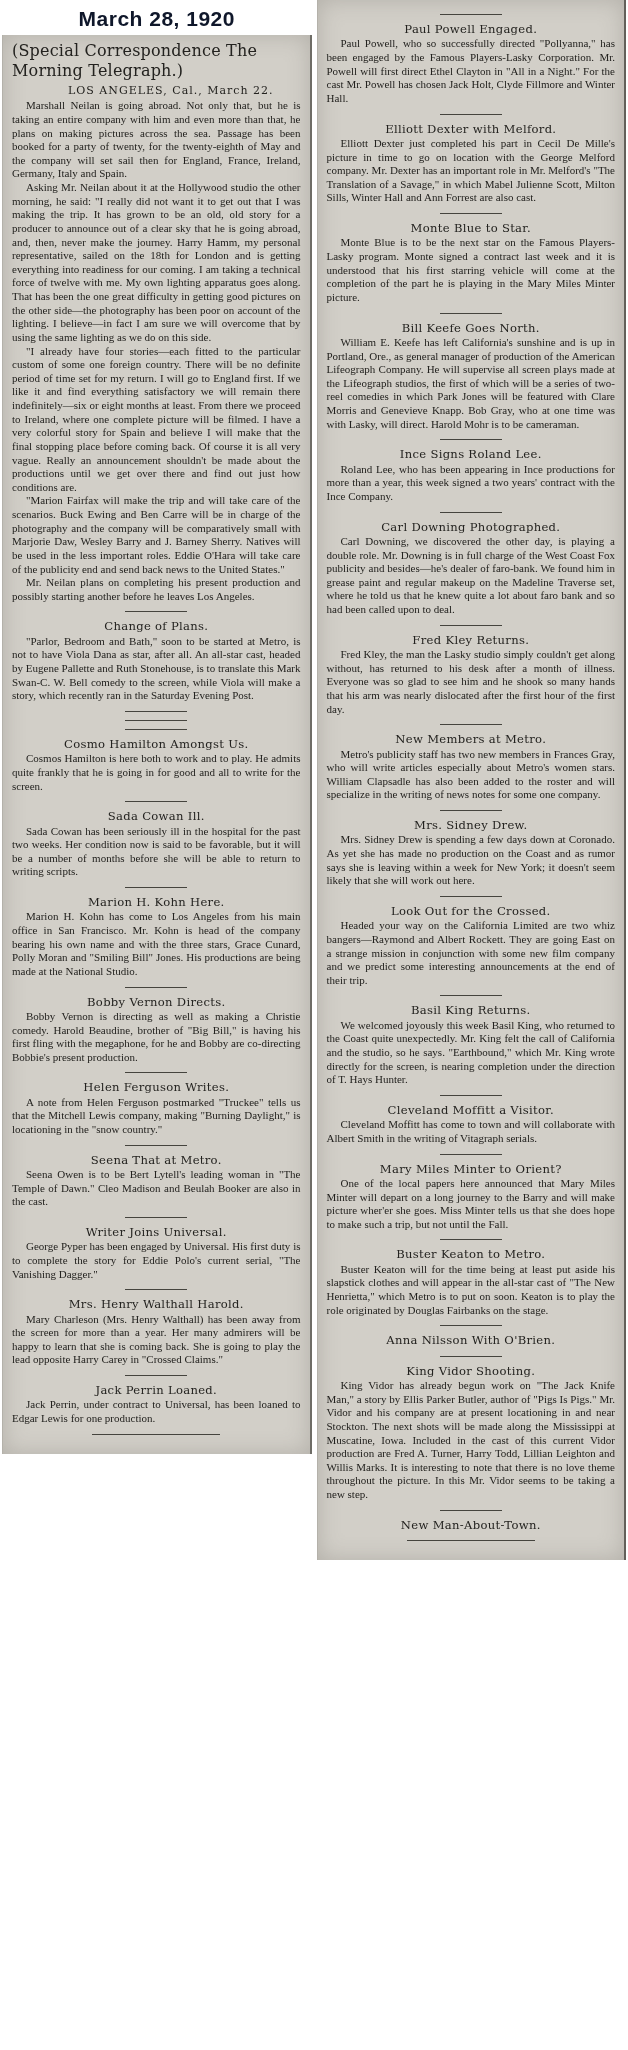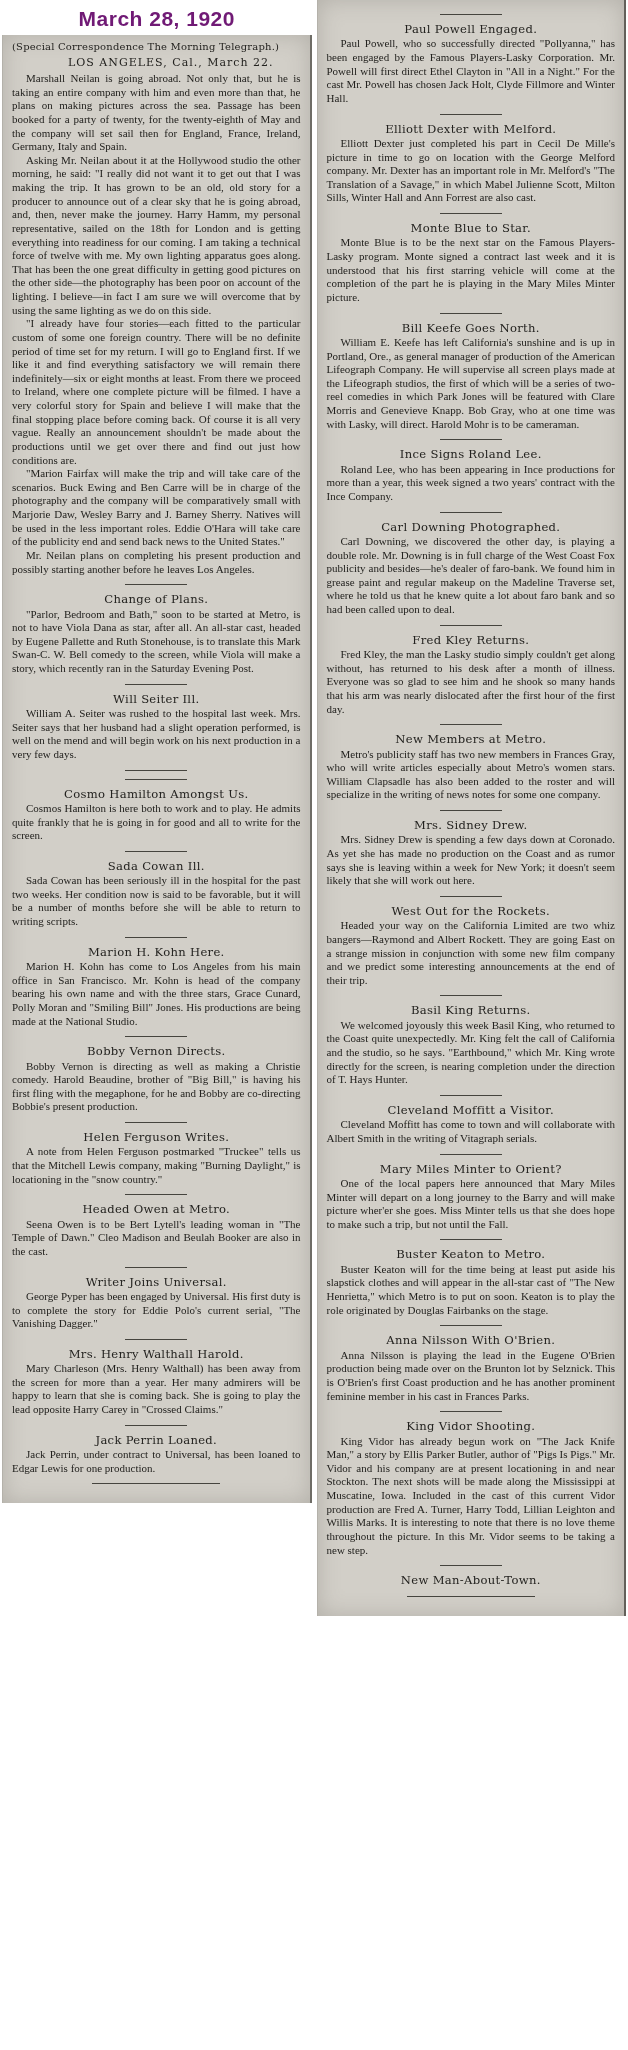--- a/index.html
+++ b/index.html
@@ -15,54 +15,50 @@
     background:#d2cfc8;
     color:#23221f;
     font-size:11px; line-height:1.24;
     text-align:justify;
     padding:6px 9px 12px 9px;
     border-right:2px solid #6e6c66;
     border-left:1px solid #b4b1aa;
     box-shadow: inset 0 0 22px rgba(96,93,86,.28);
   }
   .clipping.right-clip { border-right:2px solid #62605a; }
-  .credit { font-size:10px; margin:0 0 3px 0; text-indent:0; letter-spacing:.2px; text-align:left; }
+  .credit { font-size:16px; margin:0 0 3px 0; text-indent:0; letter-spacing:.2px; text-align:left; }
   .dateline { margin:0 0 2px 0; padding-left:56px; letter-spacing:1px; }
   p.body-par { margin:0; text-indent:14px;font-family:Liberation Serif, serif; }
   h3.heading { text-align:center; font-size:11.6px; margin:2px 0 1px 0; font-weight:normal; letter-spacing:.3px; }
   .divider { width:62px; margin:8px auto 7px auto; border-top:1.7px solid #45443e; height:0; }
   .divider.wide { width:128px; }
 </style>
 </head>
 <body>
 
 <div class="page">
   <div class="col">
-    <h1 class="masthead-title" style="color: #701a75;">March 28, 1920</h1>
+    <h1 class="masthead-title" style="color: #0f172a;">March 28, 1920</h1>
     <div class="clipping">
       <p class="credit">(Special Correspondence The Morning Telegraph.)</p>
       <p class="dateline">LOS ANGELES, Cal., March 22.</p>
       <div id="left-lead">
           <p class="body-par">Marshall Neilan is going abroad. Not only that, but he is taking an entire company with him and even more than that, he plans on making pictures across the sea. Passage has been booked for a party of twenty, for the twenty-eighth of May and the company will set sail then for England, France, Ireland, Germany, Italy and Spain.</p>
           <p class="body-par">Asking Mr. Neilan about it at the Hollywood studio the other morning, he said: "I really did not want it to get out that I was making the trip. It has grown to be an old, old story for a producer to announce out of a clear sky that he is going abroad, and, then, never make the journey. Harry Hamm, my personal representative, sailed on the 18th for London and is getting everything into readiness for our coming. I am taking a technical force of twelve with me. My own lighting apparatus goes along. That has been the one great difficulty in getting good pictures on the other side—the photography has been poor on account of the lighting. I believe—in fact I am sure we will overcome that by using the same lighting as we do on this side.</p>
           <p class="body-par">"I already have four stories—each fitted to the particular custom of some one foreign country. There will be no definite period of time set for my return. I will go to England first. If we like it and find everything satisfactory we will remain there indefinitely—six or eight months at least. From there we proceed to Ireland, where one complete picture will be filmed. I have a very colorful story for Spain and believe I will make that the final stopping place before coming back. Of course it is all very vague. Really an announcement shouldn't be made about the productions until we get over there and find out just how conditions are.</p>
           <p class="body-par">"Marion Fairfax will make the trip and will take care of the scenarios. Buck Ewing and Ben Carre will be in charge of the photography and the company will be comparatively small with Marjorie Daw, Wesley Barry and J. Barney Sherry. Natives will be used in the less important roles. Eddie O'Hara will take care of the publicity end and send back news to the United States."</p>
           <p class="body-par">Mr. Neilan plans on completing his present production and possibly starting another before he leaves Los Angeles.</p>
         </div>
       <div id="left-sections">
           <div class="divider"></div>
           <div class="article">
             <h3 class="heading">Change of Plans.</h3>
             <p class="body-par">"Parlor, Bedroom and Bath," soon to be started at Metro, is not to have Viola Dana as star, after all. An all-star cast, headed by Eugene Pallette and Ruth Stonehouse, is to translate this Mark Swan-C. W. Bell comedy to the screen, while Viola will make a story, which recently ran in the Saturday Evening Post.</p>
           </div>
           <div class="divider"></div>
-          <div class="article">
-            <h3 class="heading">Will Seiter Ill.</h3>
-            <p class="body-par">William A. Seiter was rushed to the hospital last week. Mrs. Seiter says that her husband had a slight operation performed, is well on the mend and will begin work on his next production in a very few days.</p>
-          </div>
           <div class="divider"></div>
           <div class="divider"></div>
           <div class="article">
             <h3 class="heading">Cosmo Hamilton Amongst Us.</h3>
             <p class="body-par">Cosmos Hamilton is here both to work and to play. He admits quite frankly that he is going in for good and all to write for the screen.</p>
           </div>
           <div class="divider"></div>
           <div class="article">
             <h3 class="heading">Sada Cowan Ill.</h3>
             <p class="body-par">Sada Cowan has been seriously ill in the hospital for the past two weeks. Her condition now is said to be favorable, but it will be a number of months before she will be able to return to writing scripts.</p>
@@ -77,21 +73,21 @@
             <h3 class="heading">Bobby Vernon Directs.</h3>
             <p class="body-par">Bobby Vernon is directing as well as making a Christie comedy. Harold Beaudine, brother of "Big Bill," is having his first fling with the megaphone, for he and Bobby are co-directing Bobbie's present production.</p>
           </div>
           <div class="divider"></div>
           <div class="article">
             <h3 class="heading">Helen Ferguson Writes.</h3>
             <p class="body-par">A note from Helen Ferguson postmarked "Truckee" tells us that the Mitchell Lewis company, making "Burning Daylight," is locationing in the "snow country."</p>
           </div>
           <div class="divider"></div>
           <div class="article">
-            <h3 class="heading">Headed Owen at Metro.</h3>
+            <h3 class="heading">Seena That at Metro.</h3>
             <p class="body-par">Seena Owen is to be Bert Lytell's leading woman in "The Temple of Dawn." Cleo Madison and Beulah Booker are also in the cast.</p>
           </div>
           <div class="divider"></div>
           <div class="article">
             <h3 class="heading">Writer Joins Universal.</h3>
             <p class="body-par">George Pyper has been engaged by Universal. His first duty is to complete the story for Eddie Polo's current serial, "The Vanishing Dagger."</p>
           </div>
           <div class="divider"></div>
           <div class="article">
             <h3 class="heading">Mrs. Henry Walthall Harold.</h3>
@@ -149,21 +145,21 @@
             <h3 class="heading">New Members at Metro.</h3>
             <p class="body-par">Metro's publicity staff has two new members in Frances Gray, who will write articles especially about Metro's women stars. William Clapsadle has also been added to the roster and will specialize in the writing of news notes for some one company.</p>
           </div>
           <div class="divider"></div>
           <div class="article">
             <h3 class="heading">Mrs. Sidney Drew.</h3>
             <p class="body-par">Mrs. Sidney Drew is spending a few days down at Coronado. As yet she has made no production on the Coast and as rumor says she is leaving within a week for New York; it doesn't seem likely that she will work out here.</p>
           </div>
           <div class="divider"></div>
           <div class="article">
-            <h3 class="heading">West Out for the Rockets.</h3>
+            <h3 class="heading">Look Out for the Crossed.</h3>
             <p class="body-par">Headed your way on the California Limited are two whiz bangers—Raymond and Albert Rockett. They are going East on a strange mission in conjunction with some new film company and we predict some interesting announcements at the end of their trip.</p>
           </div>
           <div class="divider"></div>
           <div class="article">
             <h3 class="heading">Basil King Returns.</h3>
             <p class="body-par">We welcomed joyously this week Basil King, who returned to the Coast quite unexpectedly. Mr. King felt the call of California and the studio, so he says. "Earthbound," which Mr. King wrote directly for the screen, is nearing completion under the direction of T. Hays Hunter.</p>
           </div>
           <div class="divider"></div>
           <div class="article">
             <h3 class="heading">Cleveland Moffitt a Visitor.</h3>
@@ -175,21 +171,20 @@
             <p class="body-par">One of the local papers here announced that Mary Miles Minter will depart on a long journey to the Barry and will make picture wher'er she goes. Miss Minter tells us that she does hope to make such a trip, but not until the Fall.</p>
           </div>
           <div class="divider"></div>
           <div class="article">
             <h3 class="heading">Buster Keaton to Metro.</h3>
             <p class="body-par">Buster Keaton will for the time being at least put aside his slapstick clothes and will appear in the all-star cast of "The New Henrietta," which Metro is to put on soon. Keaton is to play the role originated by Douglas Fairbanks on the stage.</p>
           </div>
           <div class="divider"></div>
           <div class="article">
             <h3 class="heading">Anna Nilsson With O'Brien.</h3>
-            <p class="body-par">Anna Nilsson is playing the lead in the Eugene O'Brien production being made over on the Brunton lot by Selznick. This is O'Brien's first Coast production and he has another prominent feminine member in his cast in Frances Parks.</p>
           </div>
           <div class="divider"></div>
           <div class="article">
             <h3 class="heading">King Vidor Shooting.</h3>
             <p class="body-par">King Vidor has already begun work on "The Jack Knife Man," a story by Ellis Parker Butler, author of "Pigs Is Pigs." Mr. Vidor and his company are at present locationing in and near Stockton. The next shots will be made along the Mississippi at Muscatine, Iowa. Included in the cast of this current Vidor production are Fred A. Turner, Harry Todd, Lillian Leighton and Willis Marks. It is interesting to note that there is no love theme throughout the picture. In this Mr. Vidor seems to be taking a new step.</p>
           </div>
           <div class="divider"></div>
           <div class="article">
             <h3 class="heading">New Man-About-Town.</h3>
           </div>

